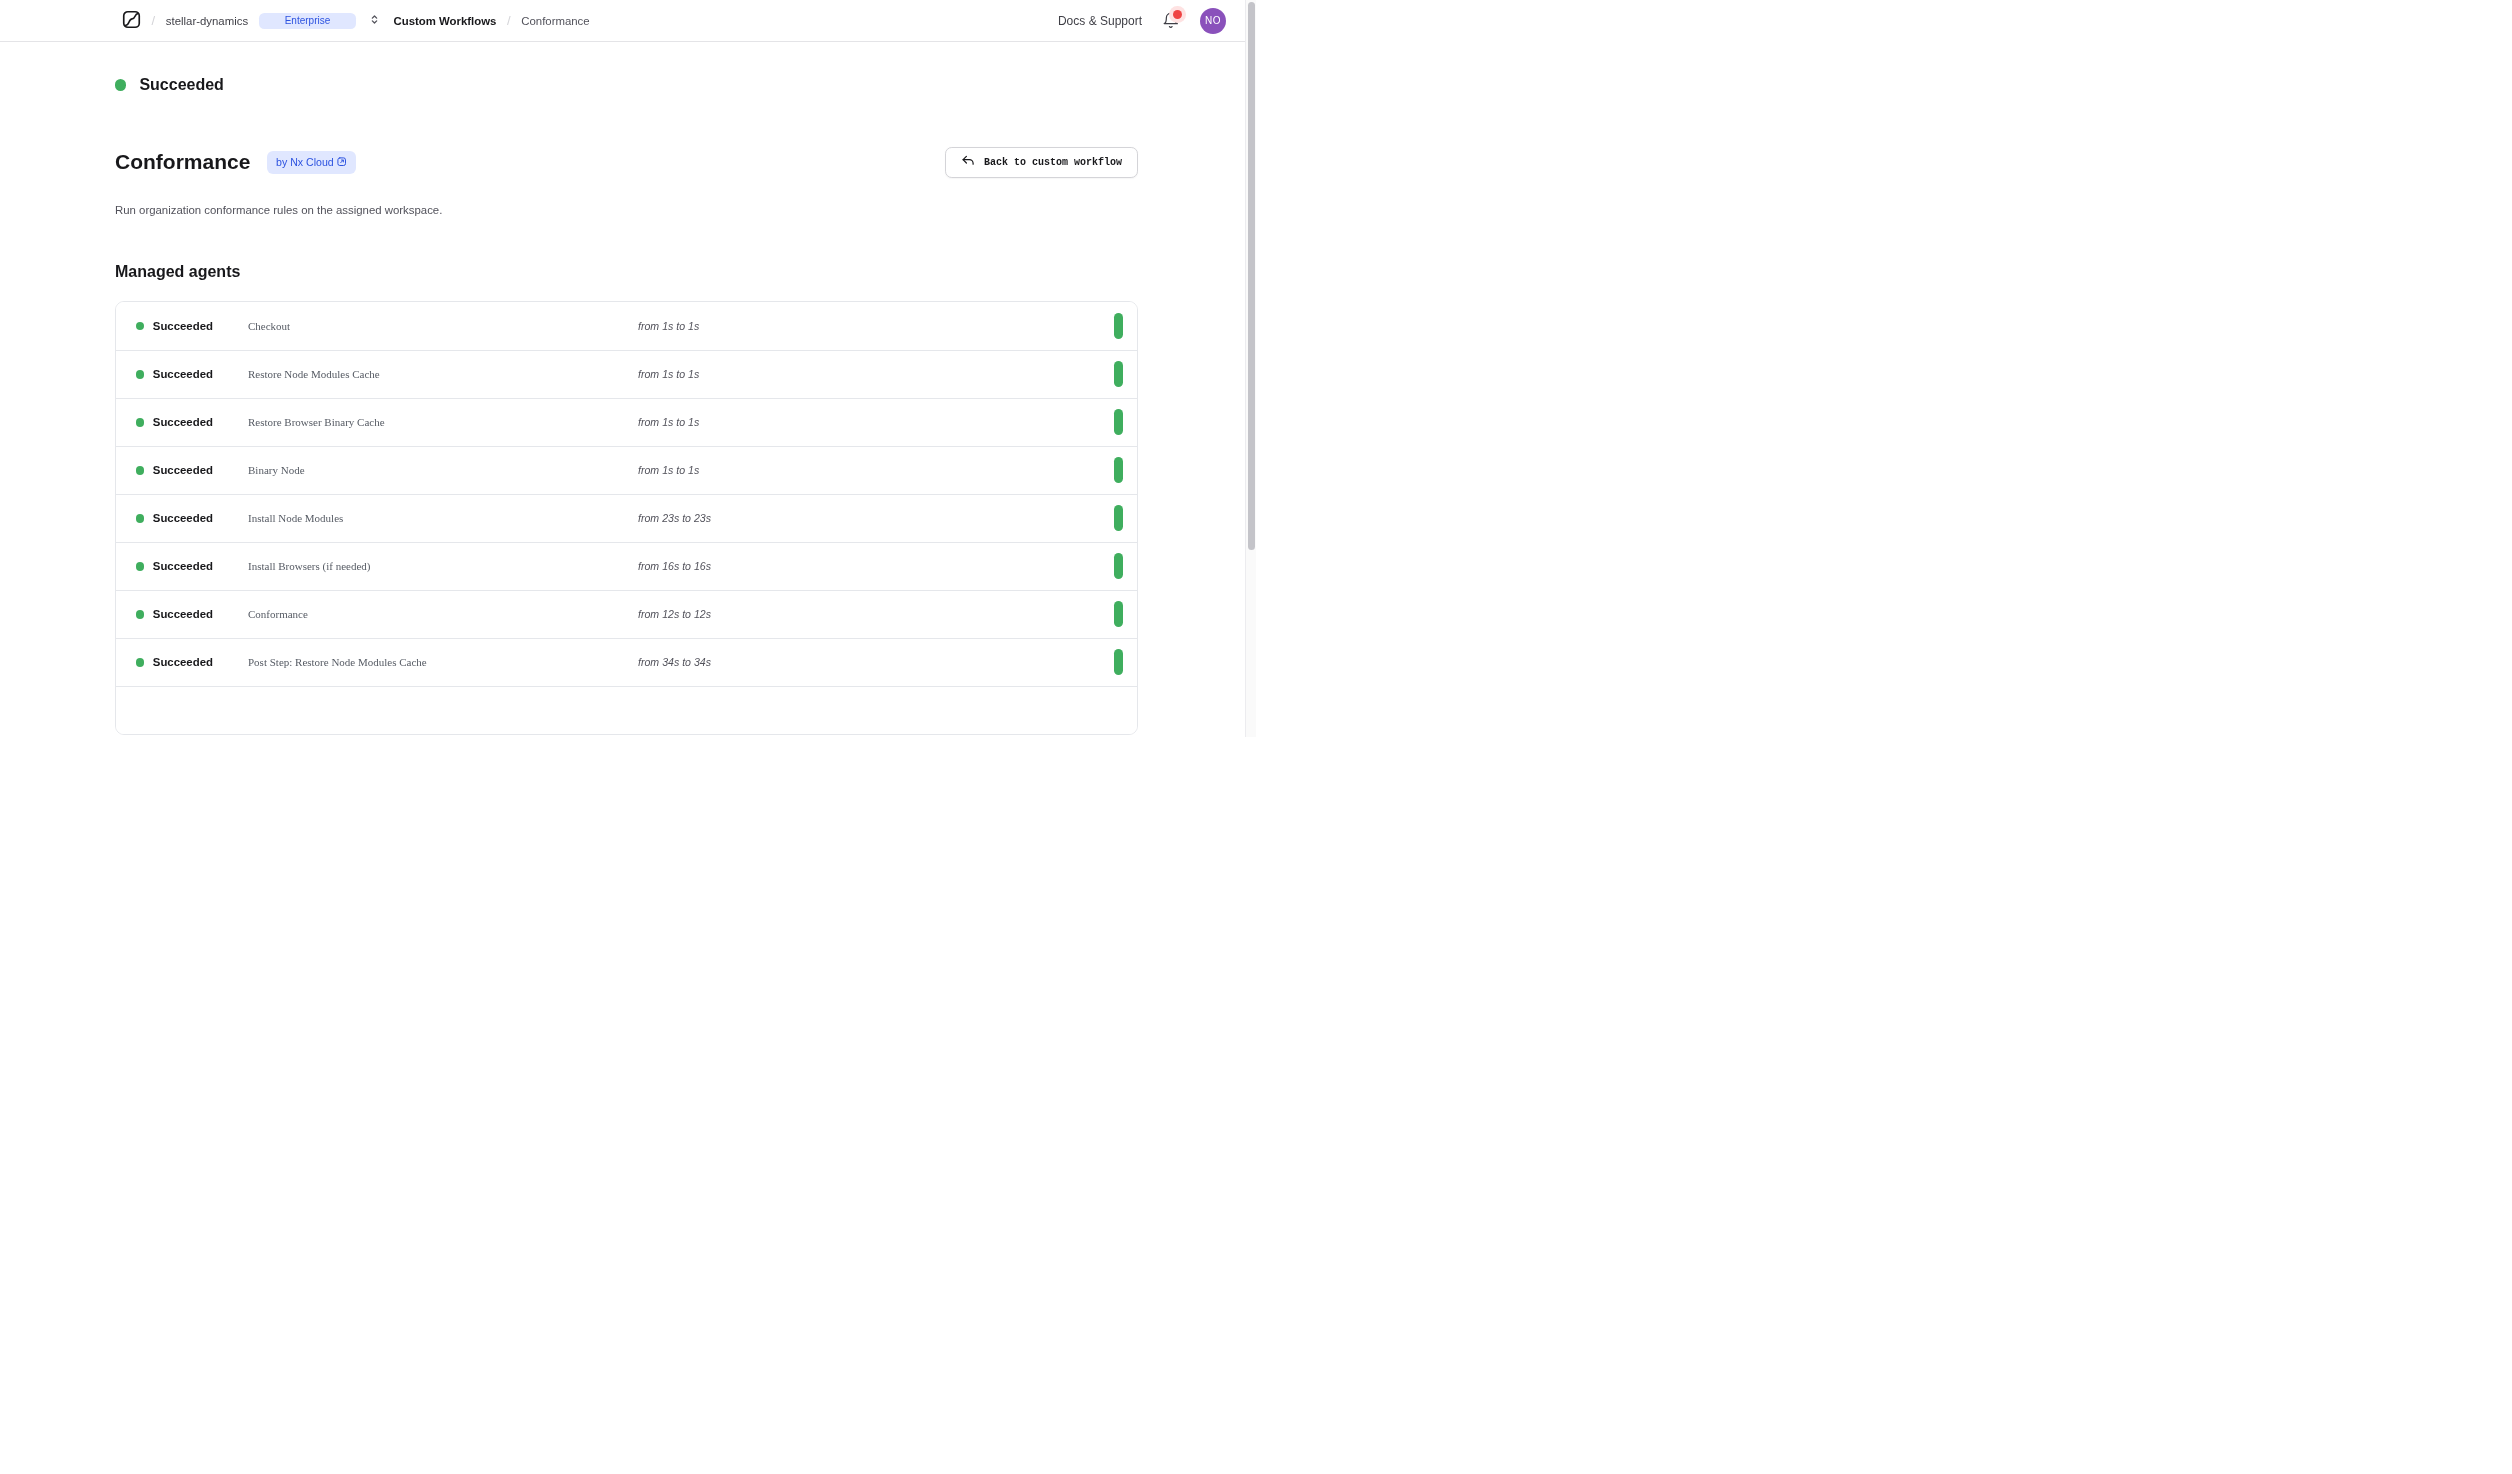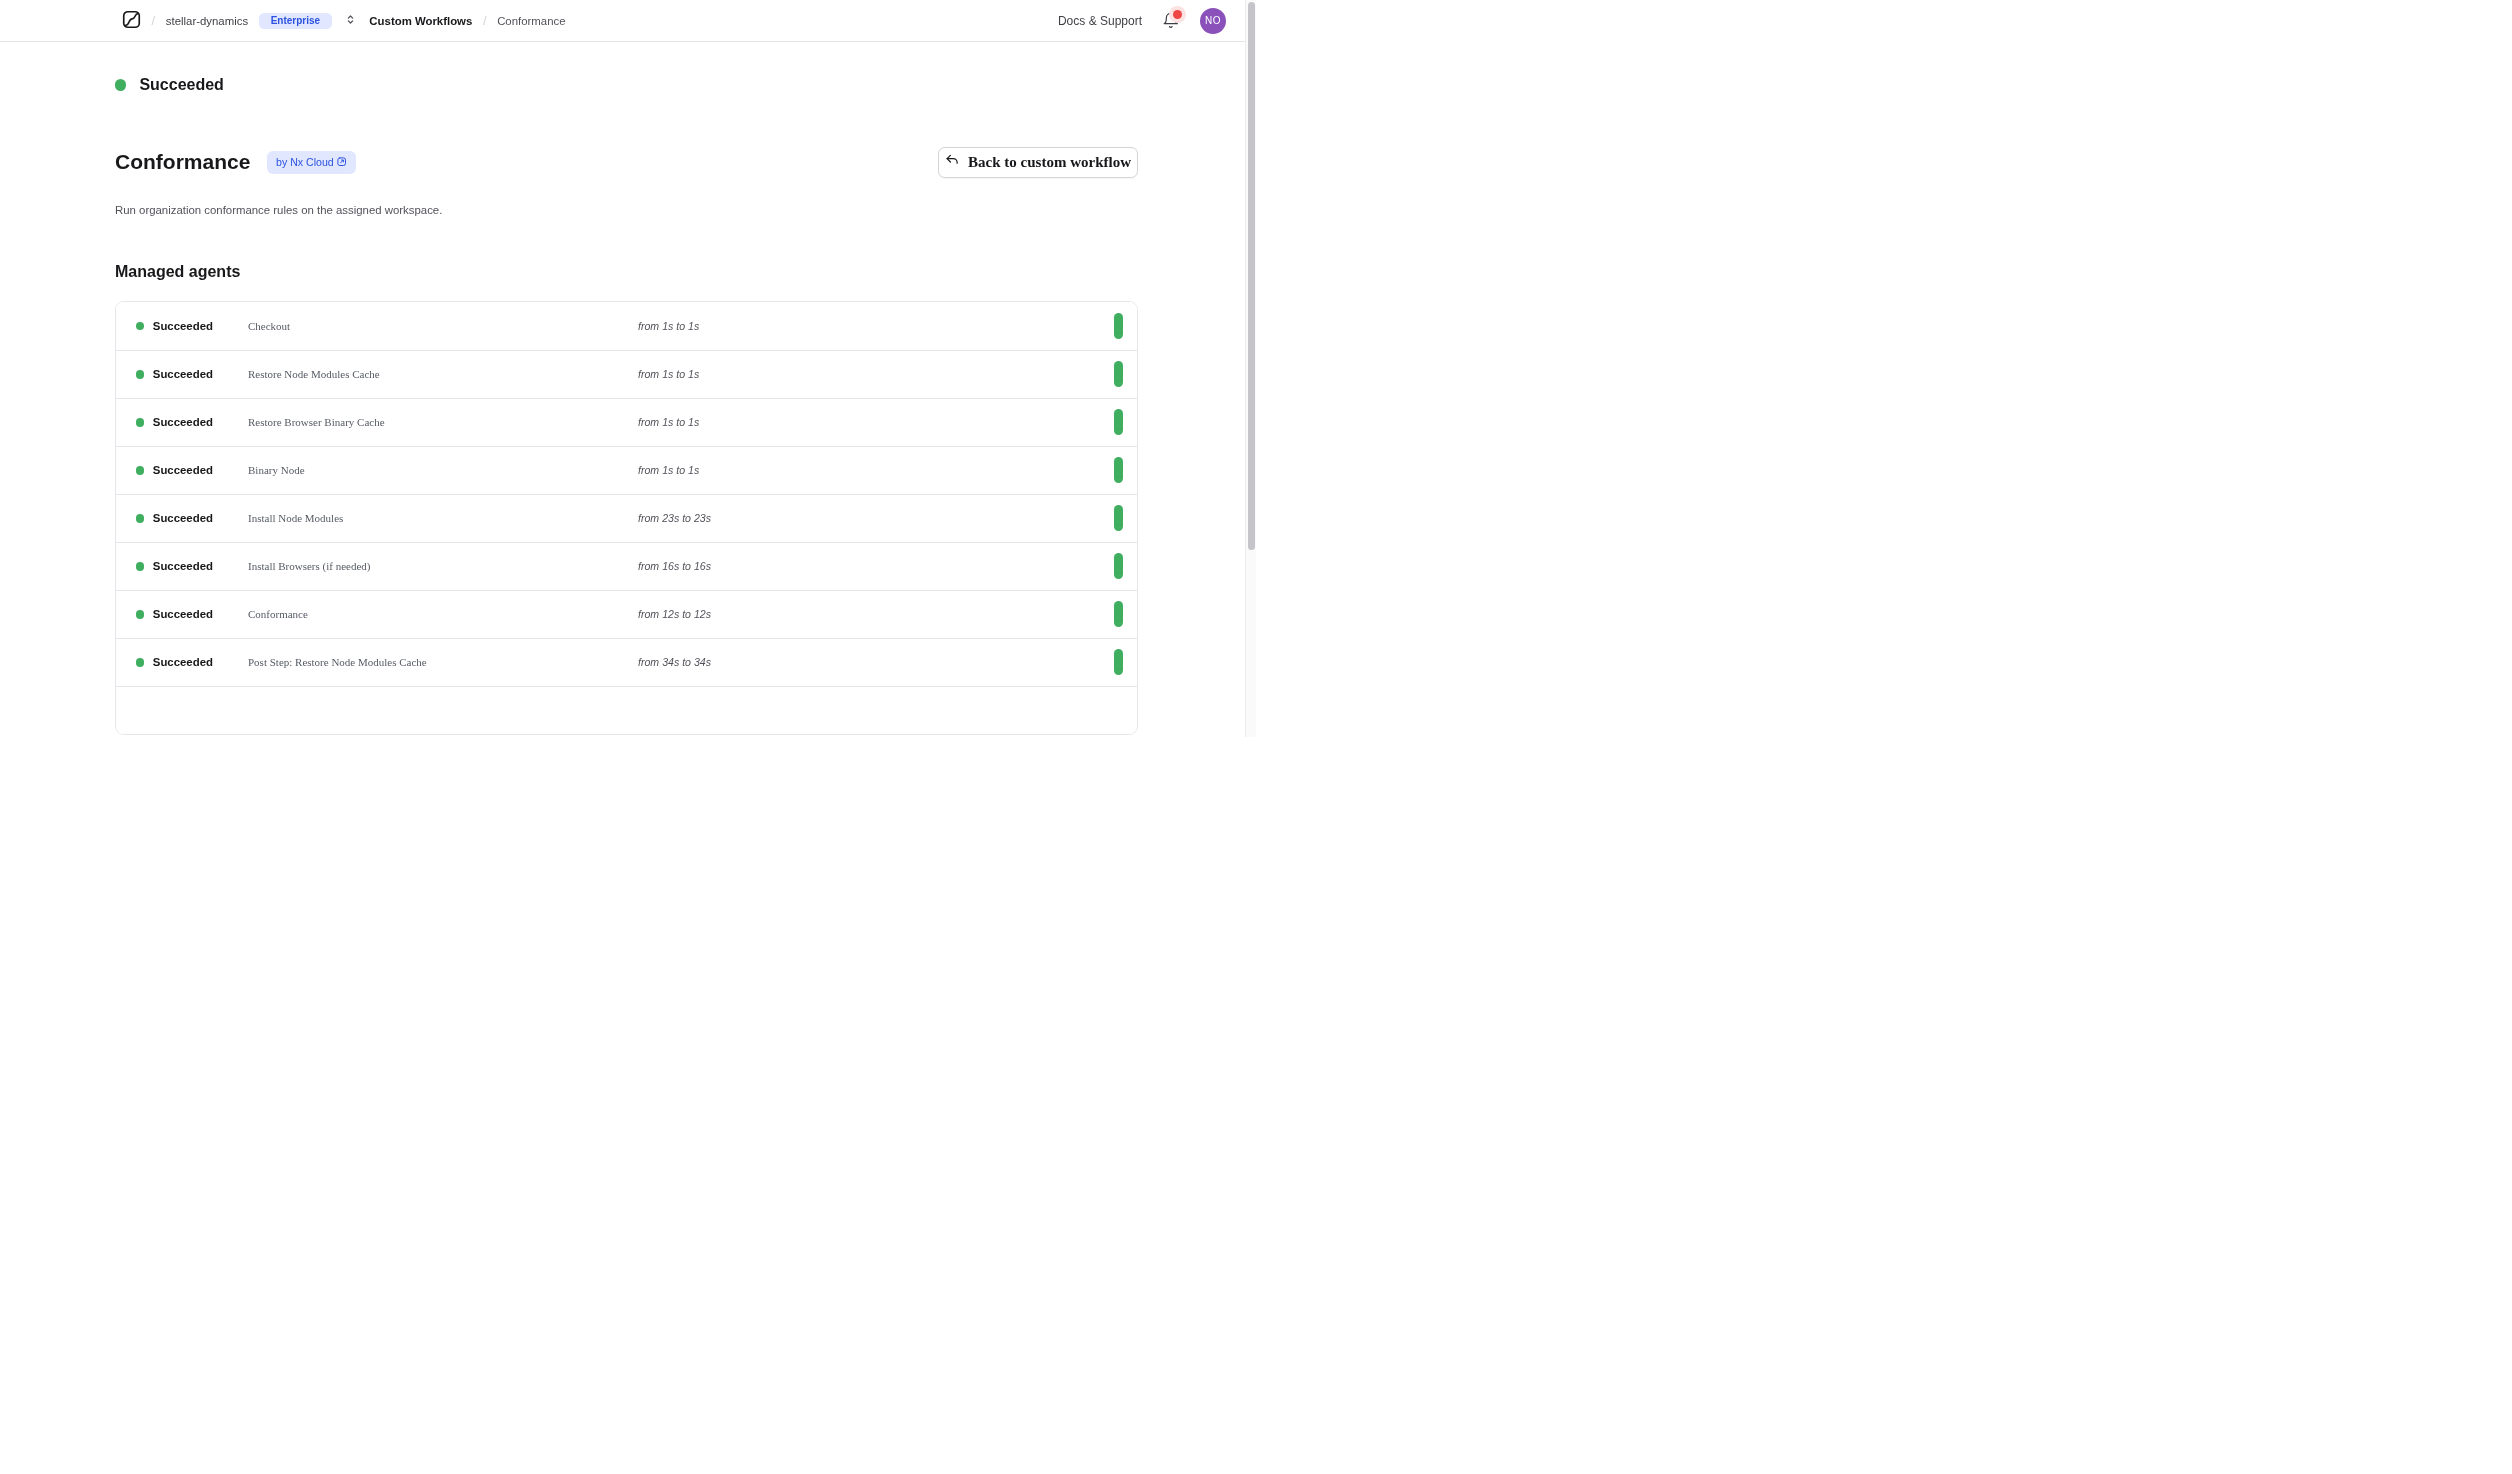--- a/index.html
+++ b/index.html
@@ -24,22 +24,22 @@
   .topbar{
     position:absolute;top:0;left:0;right:0;height:42px;background:#fff;
     border-bottom:0.8px solid #e4e4e7;display:flex;align-items:center;
     padding:0 30px 0 122px;
   }
   .crumbs{display:flex;align-items:center;gap:10.6px;font-size:11.4px;}
   .logo-btn{display:flex;align-items:center;cursor:pointer;background:none;border:none;padding:0;}
   .crumb-sep{color:#d4d4d8;font-size:13px;font-weight:300;}
   .crumb-link{color:var(--gray-700);text-decoration:none;}
   .plan-badge{
-    background:var(--badge-bg);color:var(--brand-blue);font-size:10px;font-weight:700;
-    padding:3px 12px;border-radius:5.3px;line-height:1;
+    background:var(--badge-bg);color:var(--brand-blue);font-size:10px;font-weight:400;
+    padding:3px 26px;border-radius:5.3px;line-height:1;
   }
   .switcher{background:none;border:none;padding:1.5px;cursor:pointer;display:flex;align-items:center;color:#52525b;}
   .crumb-strong{color:var(--ink);font-weight:600;}
   .crumb-current{color:var(--gray-600);}
   .topbar-right{margin-left:auto;display:flex;align-items:center;gap:20px;}
   .docs-link{font-size:12px;color:var(--gray-700);text-decoration:none;}
   .bell-wrap{position:relative;width:18px;height:18px;cursor:pointer;}
   .bell-wrap svg{display:block;}
   .notif-halo{
     position:absolute;top:-5.3px;right:-6px;width:16.7px;height:16.7px;border-radius:50%;
@@ -58,23 +58,23 @@
   .status-text-lg{font-size:16px;font-weight:600;color:var(--ink);}
   .ws-title{margin-top:27px;font-size:19px;font-weight:700;color:var(--ink);}
   .wf-header{margin-top:39px;display:flex;align-items:center;}
   .wf-title{font-size:21px;font-weight:700;color:var(--ink);}
   .provider-badge{
     margin-left:16.7px;display:inline-flex;align-items:center;gap:2px;
     background:var(--badge-bg);color:var(--brand-blue);font-size:10.6px;font-weight:500;
     padding:4.6px 9px;border-radius:6px;cursor:pointer;text-decoration:none;
   }
   .back-btn{
-    margin-left:auto;display:inline-flex;align-items:center;gap:9px;height:31px;padding:0 6px;
+    margin-left:auto;display:inline-flex;align-items:center;gap:9px;height:31px;padding:0 15px;
     background:#fff;border:0.8px solid #d4d4d8;border-radius:6.8px;cursor:pointer;
-    font-family:Liberation Serif, serif;font-size:15px;font-weight:600;color:var(--ink);
+    font-family:Liberation Mono, monospace;font-size:10px;font-weight:600;color:var(--ink);
     box-shadow:0 0.8px 1.5px rgba(0,0,0,.04);
   }
   .wf-desc{margin-top:12px;font-size:11.4px;color:var(--gray-600);}
   .agents-heading{margin-top:47px;font-size:16px;font-weight:700;color:var(--ink);}
   .agents-card{
     margin-top:20px;border:0.8px solid var(--line);border-radius:9px;background:#fff;overflow:hidden;
   }
   .step-row{position:relative;height:48px;background:#fff;}
   .step-row + .step-row{border-top:0.8px solid var(--line);}
   .row-status{position:absolute;left:20px;top:0;height:100%;display:flex;align-items:center;gap:8.4px;}

